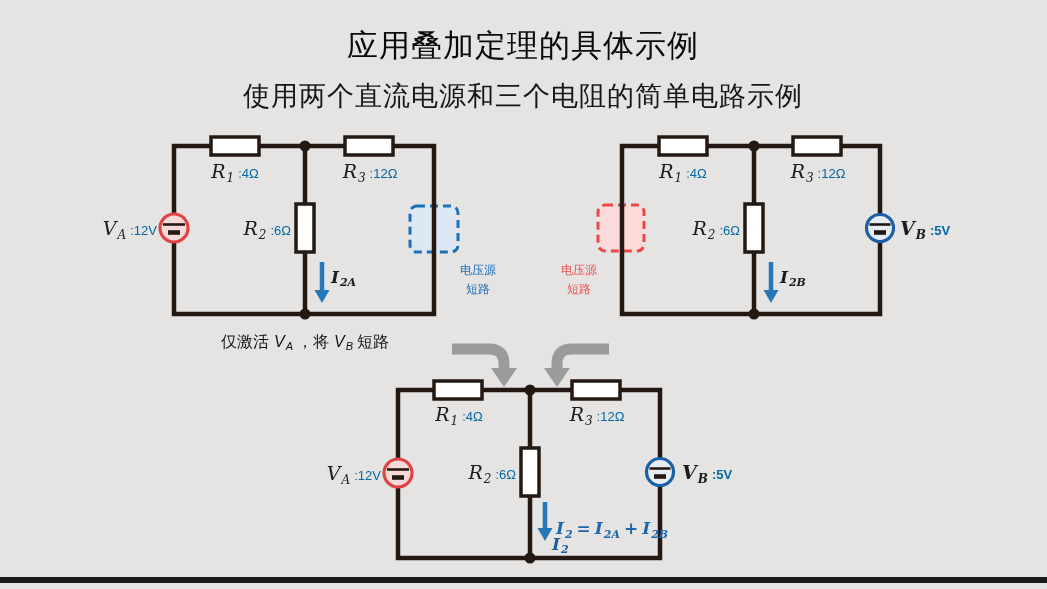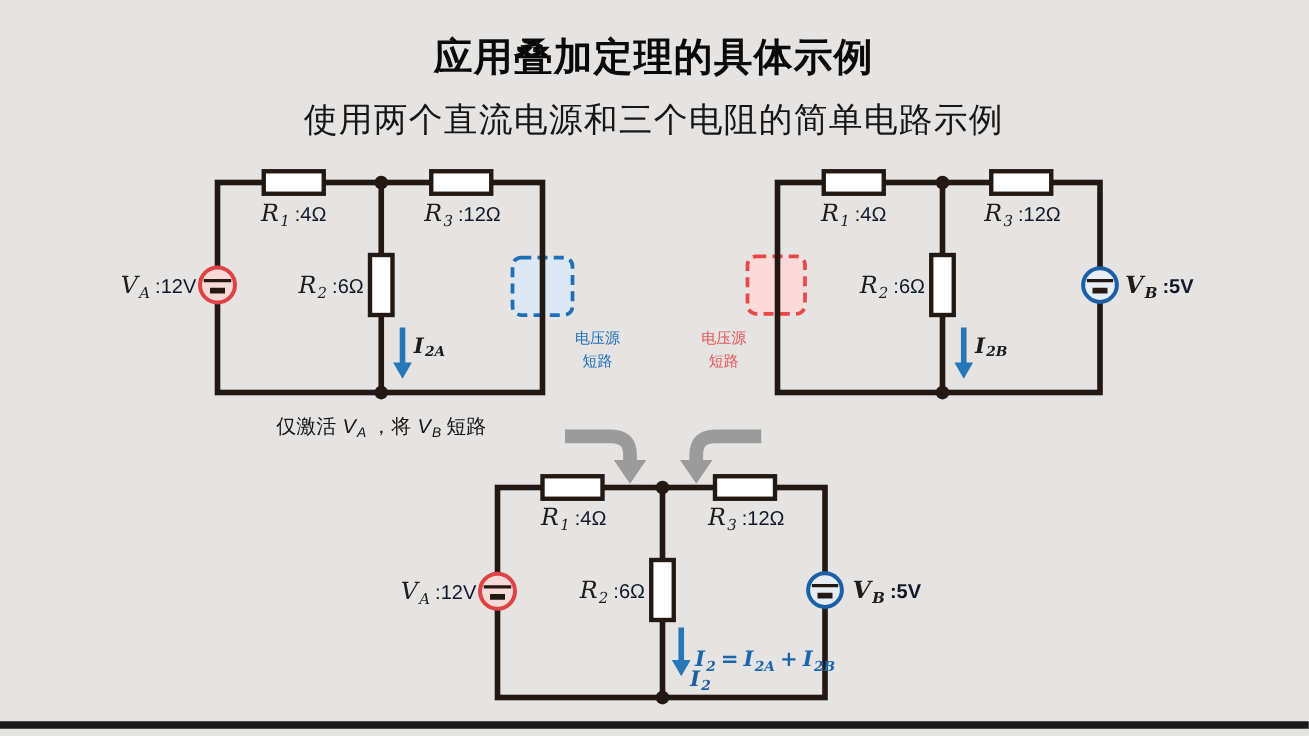--- a/index.html
+++ b/index.html
@@ -10,27 +10,27 @@
     position:relative;
   }
   .stage{position:absolute;inset:0;width:1047px;height:589px;}
   svg.diagram{position:absolute;left:0;top:0;}
 
   
   .lbl{position:absolute;transform:translate(-50%,-50%);white-space:nowrap;color:#1c1c1c;}
   .lbl-left{transform:translate(0,-50%);font-weight:bold;}
   .lbl-right{transform:translate(-100%,-50%);}
 
-  .page-title{font-size:31px;font-weight:700;color:#0a0a0a;letter-spacing:1px;}
+  .page-title{font-size:31px;font-weight:400;color:#0a0a0a;letter-spacing:1px;}
   .page-subtitle{font-size:27px;color:#161616;letter-spacing:1px;}
 
   
   .msym{font-family:"DejaVu Serif","Liberation Serif",serif;font-style:italic;font-size:19px;color:#1c1c1c;}
   .msub{font-family:"DejaVu Serif","Liberation Serif",serif;font-style:italic;font-size:12px;position:relative;top:4px;margin-left:1px;color:#1c1c1c;}
-  .mval{font-size:16px;margin-left:4px;color:#0f172a;}
+  .mval{font-size:13px;margin-left:4px;color:#0369a1;}
 
   
   .cur .msym{font-size:17px;}
   .cur .msub{font-size:11px;top:3px;}
   .cur-sum .msym,.cur-sum .msub{color:#1c5f9e;}
 
   
   .note{font-size:12px;line-height:19px;text-align:center;}
   .note-blue{color:#1e6fba;}
   .note-red{color:#e85555;}

